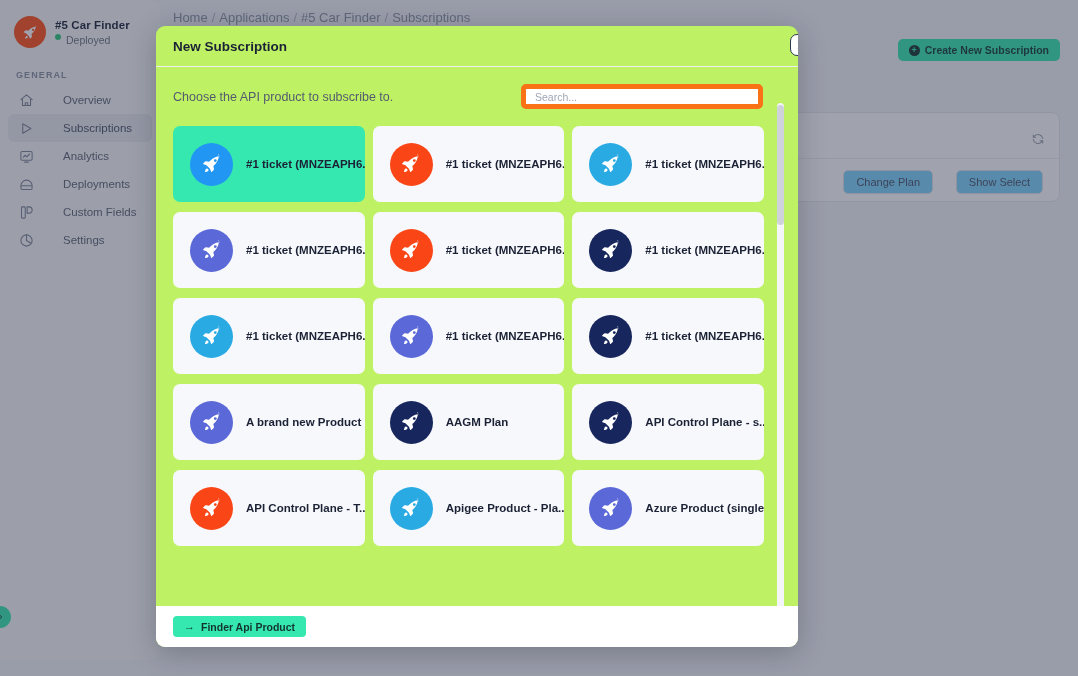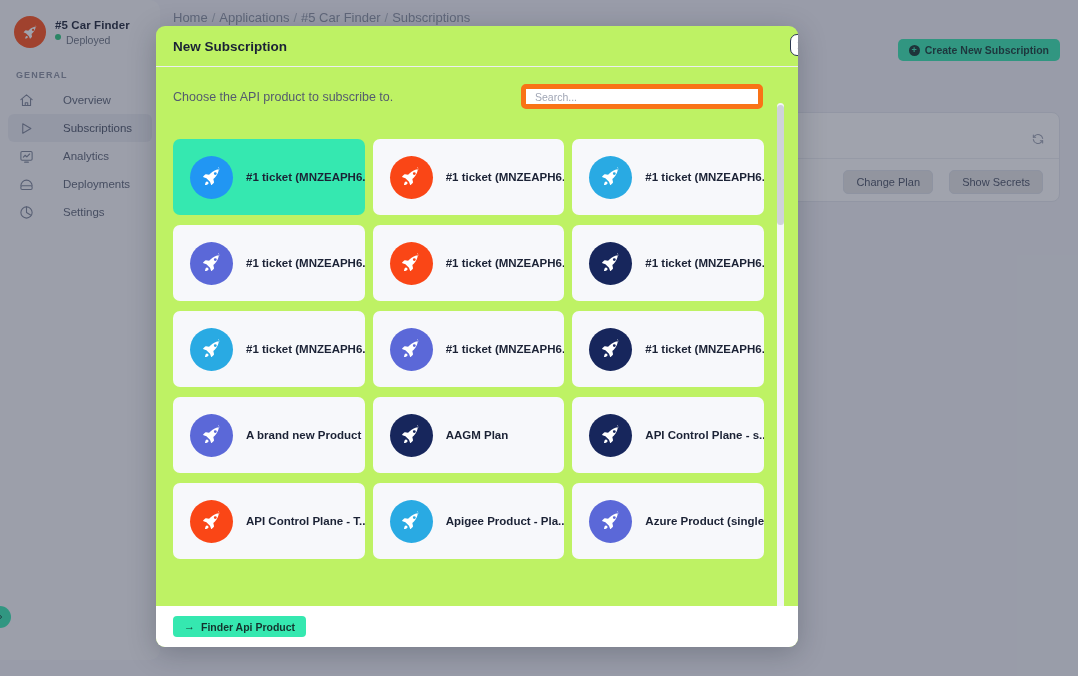--- a/index.html
+++ b/index.html
@@ -94,21 +94,21 @@
     width: 14px; height: 14px; color: #9aa0b0;
   }
   #bg-card-divider {
     position: absolute; left: 0; right: 0; top: 45px;
     height: 1px; background: #edeff3;
   }
   .bg-btn {
     position: absolute; top: 57px; height: 24px;
     display: flex; align-items: center; padding: 0 12px;
     border: 1px solid #dfe2e9; border-radius: 5px;
-    background: #e5e5e5; font-size: 11px; color: #4a5265;
+    background: #7dd3fc; font-size: 11px; color: #4a5265;
     cursor: pointer; white-space: nowrap;
   }
   #btn-change-plan { right: 126px; }
   #btn-show-secrets { right: 16px; }
 
   
   #edge-badge {
     position: absolute; left: -11px; top: 606px;
     width: 22px; height: 22px; border-radius: 50%;
     background: #35e8b0; z-index: 3;
@@ -151,21 +151,21 @@
   #modal-body {
     position: relative;
     height: 539px;
     overflow: hidden;
     padding: 0 0 0 0;
   }
   #body-inner { padding: 17px 34px 0 17px; }
 
   #choose-row {
     display: flex; align-items: center; justify-content: space-between;
-    margin-bottom: 30px; padding-right: 1px;
+    margin-bottom: 17px; padding-right: 1px;
   }
   #choose-label { font-size: 12.5px; color: #545b6e; }
   #search-input {
     width: 242px; height: 25px;
     border: 5px solid #f97316; border-radius: 5px;
     background: #fff; padding: 0 9px;
     font-family: "Liberation Sans", sans-serif;
     font-size: 10.5px; color: #3c4356;
     outline: none;
   }
@@ -285,20 +285,29 @@
       <div class="nav-item">
         <span class="nav-icon">
           <svg width="15" height="15" viewBox="0 0 24 24" fill="none" stroke="currentColor" stroke-width="1.7" stroke-linecap="round" stroke-linejoin="round">
               <path d="M3 14a9 9 0 0 1 18 0"></path>
               <rect x="3" y="14" width="18" height="6" rx="2"></rect>
             </svg>
         </span>
         <span class="nav-label">Deployments</span>
       </div>
 
+      <div class="nav-item">
+        <span class="nav-icon">
+          <svg width="15" height="15" viewBox="0 0 24 24" fill="none" stroke="currentColor" stroke-width="1.7" stroke-linecap="round" stroke-linejoin="round">
+              <rect x="4" y="3" width="6" height="18" rx="1.5"></rect>
+              <path d="M13 3h3a5 5 0 0 1 0 10h-3z"></path>
+            </svg>
+        </span>
+        <span class="nav-label">Custom Fields</span>
+      </div>
 
       <div class="nav-item">
         <span class="nav-icon">
           <svg width="15" height="15" viewBox="0 0 24 24" fill="none" stroke="currentColor" stroke-width="1.7" stroke-linecap="round" stroke-linejoin="round">
               <circle cx="12" cy="12" r="9"></circle>
               <path d="M12 3v9l6.5 4"></path>
             </svg>
         </span>
         <span class="nav-label">Settings</span>
       </div>
@@ -318,21 +327,21 @@
         <span id="refresh-icon">
           <svg width="14" height="14" viewBox="0 0 24 24" fill="none" stroke="currentColor" stroke-width="1.8" stroke-linecap="round" stroke-linejoin="round">
               <path d="M20 11a8 8 0 0 0-13.6-4.4L4 9"></path>
               <path d="M4 5v4h4"></path>
               <path d="M4 13a8 8 0 0 0 13.6 4.4L20 15"></path>
               <path d="M20 19v-4h-4"></path>
             </svg>
         </span>
         <div id="bg-card-divider"></div>
         <div class="bg-btn" id="btn-change-plan">Change Plan</div>
-        <div class="bg-btn" id="btn-show-secrets">Show Secrets</div>
+        <div class="bg-btn" id="btn-show-secrets">Show Select</div>
       </div>
     </div>
 
     <div id="edge-badge">
       <svg width="10" height="10" viewBox="0 0 24 24" fill="none" stroke="currentColor" stroke-width="2.4" stroke-linecap="round" stroke-linejoin="round">
           <path d="M9 5l7 7-7 7"></path>
         </svg>
     </div>
   </div>
 

